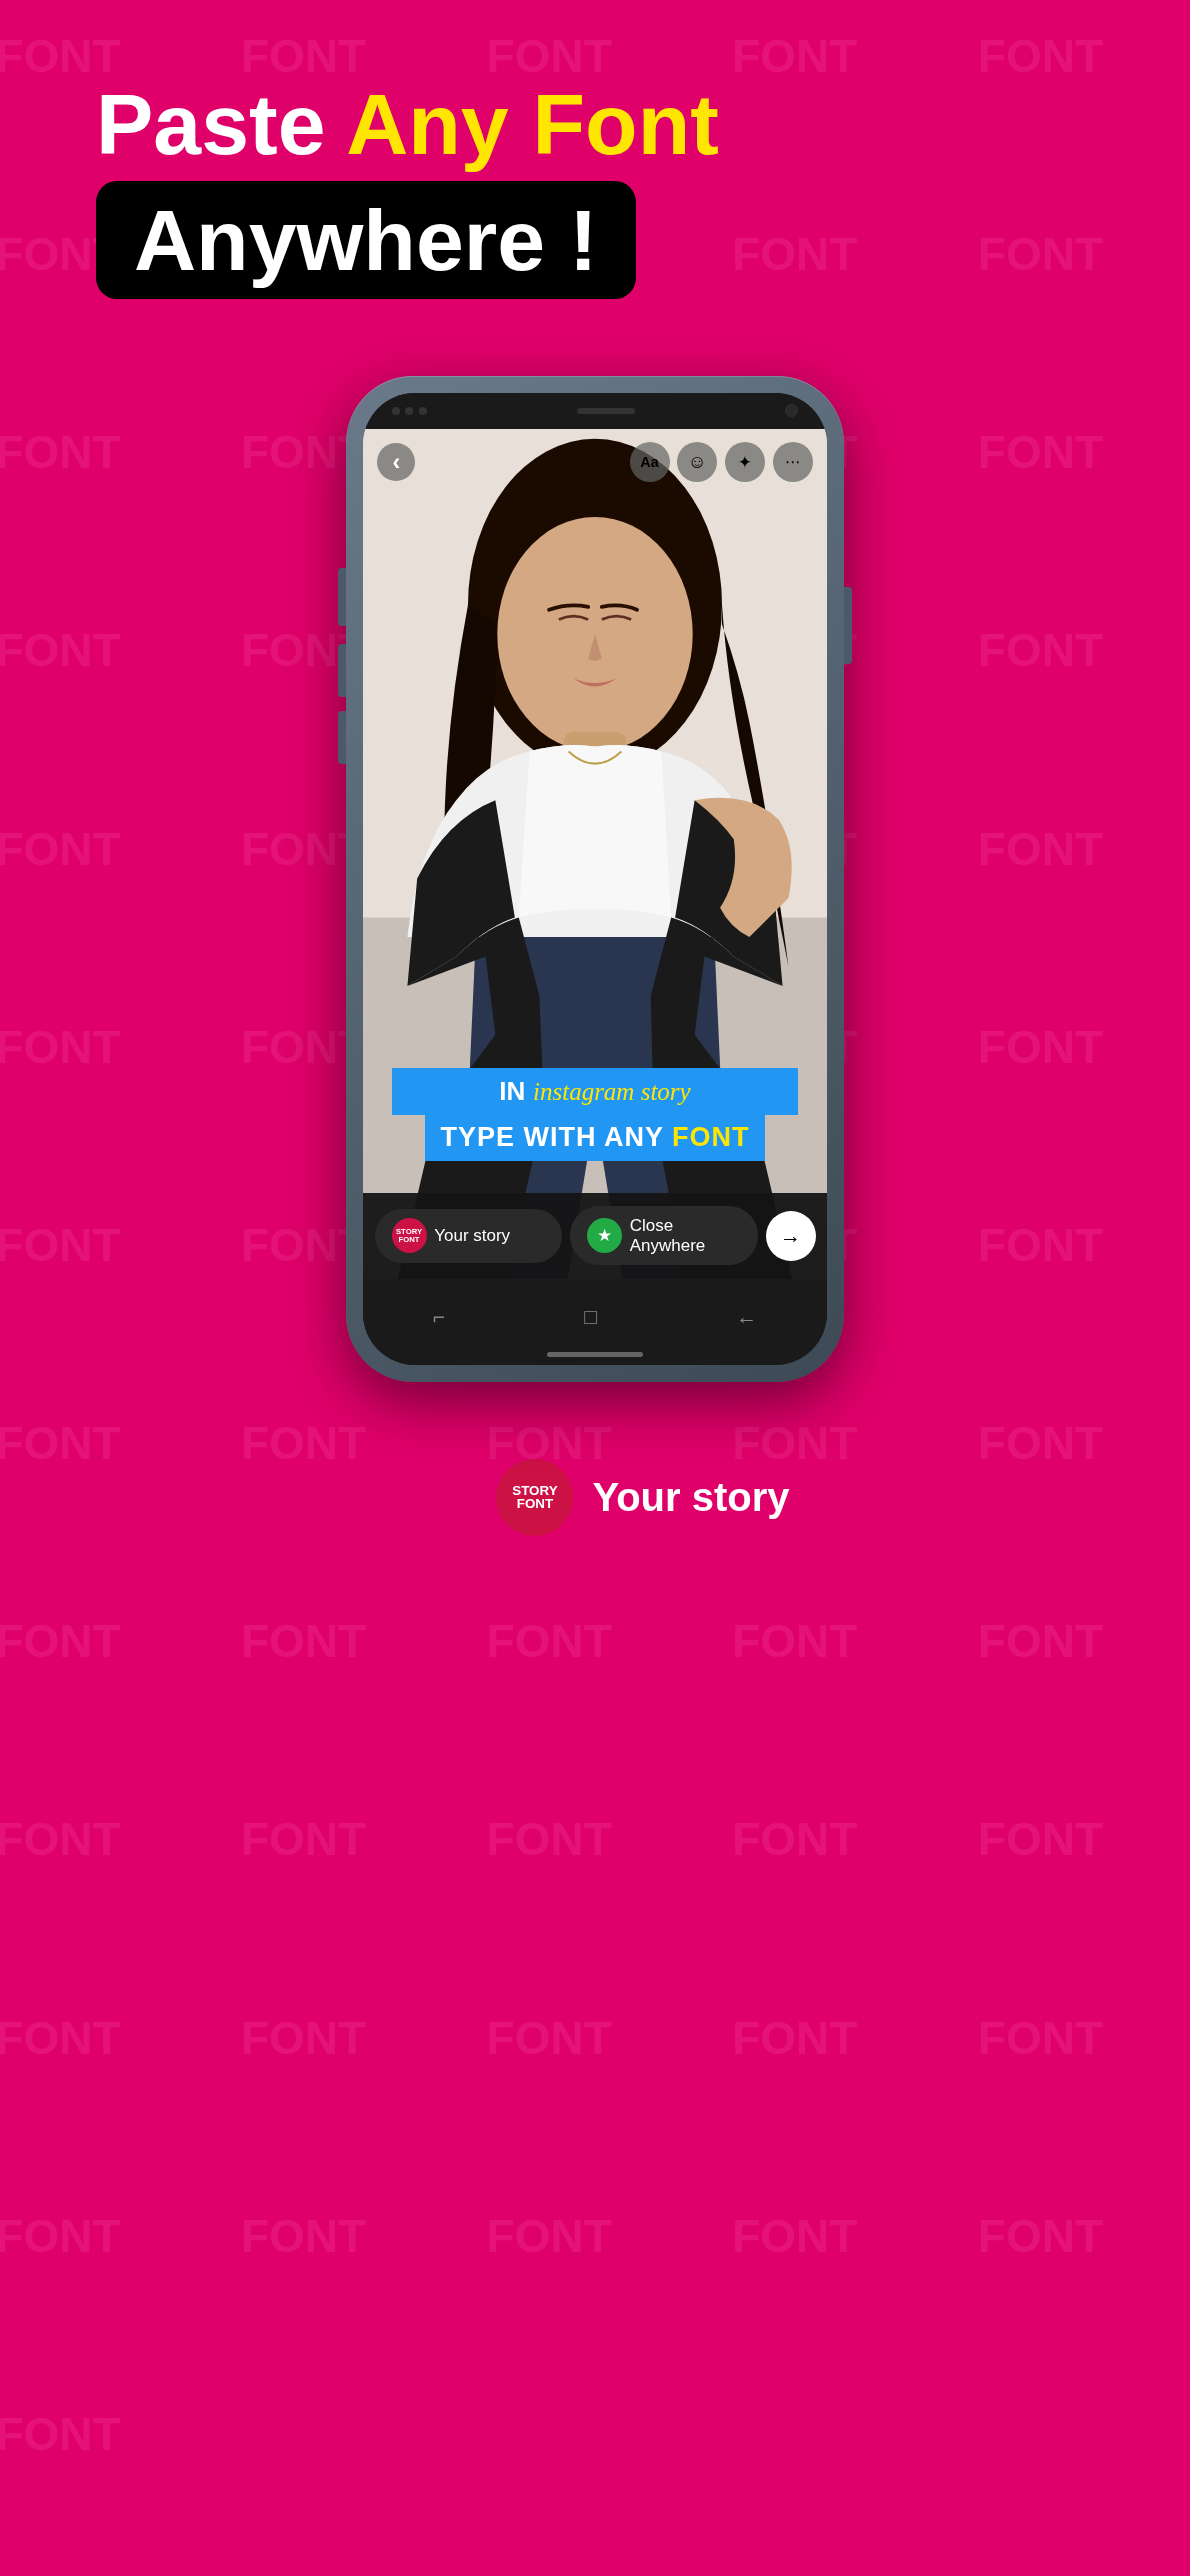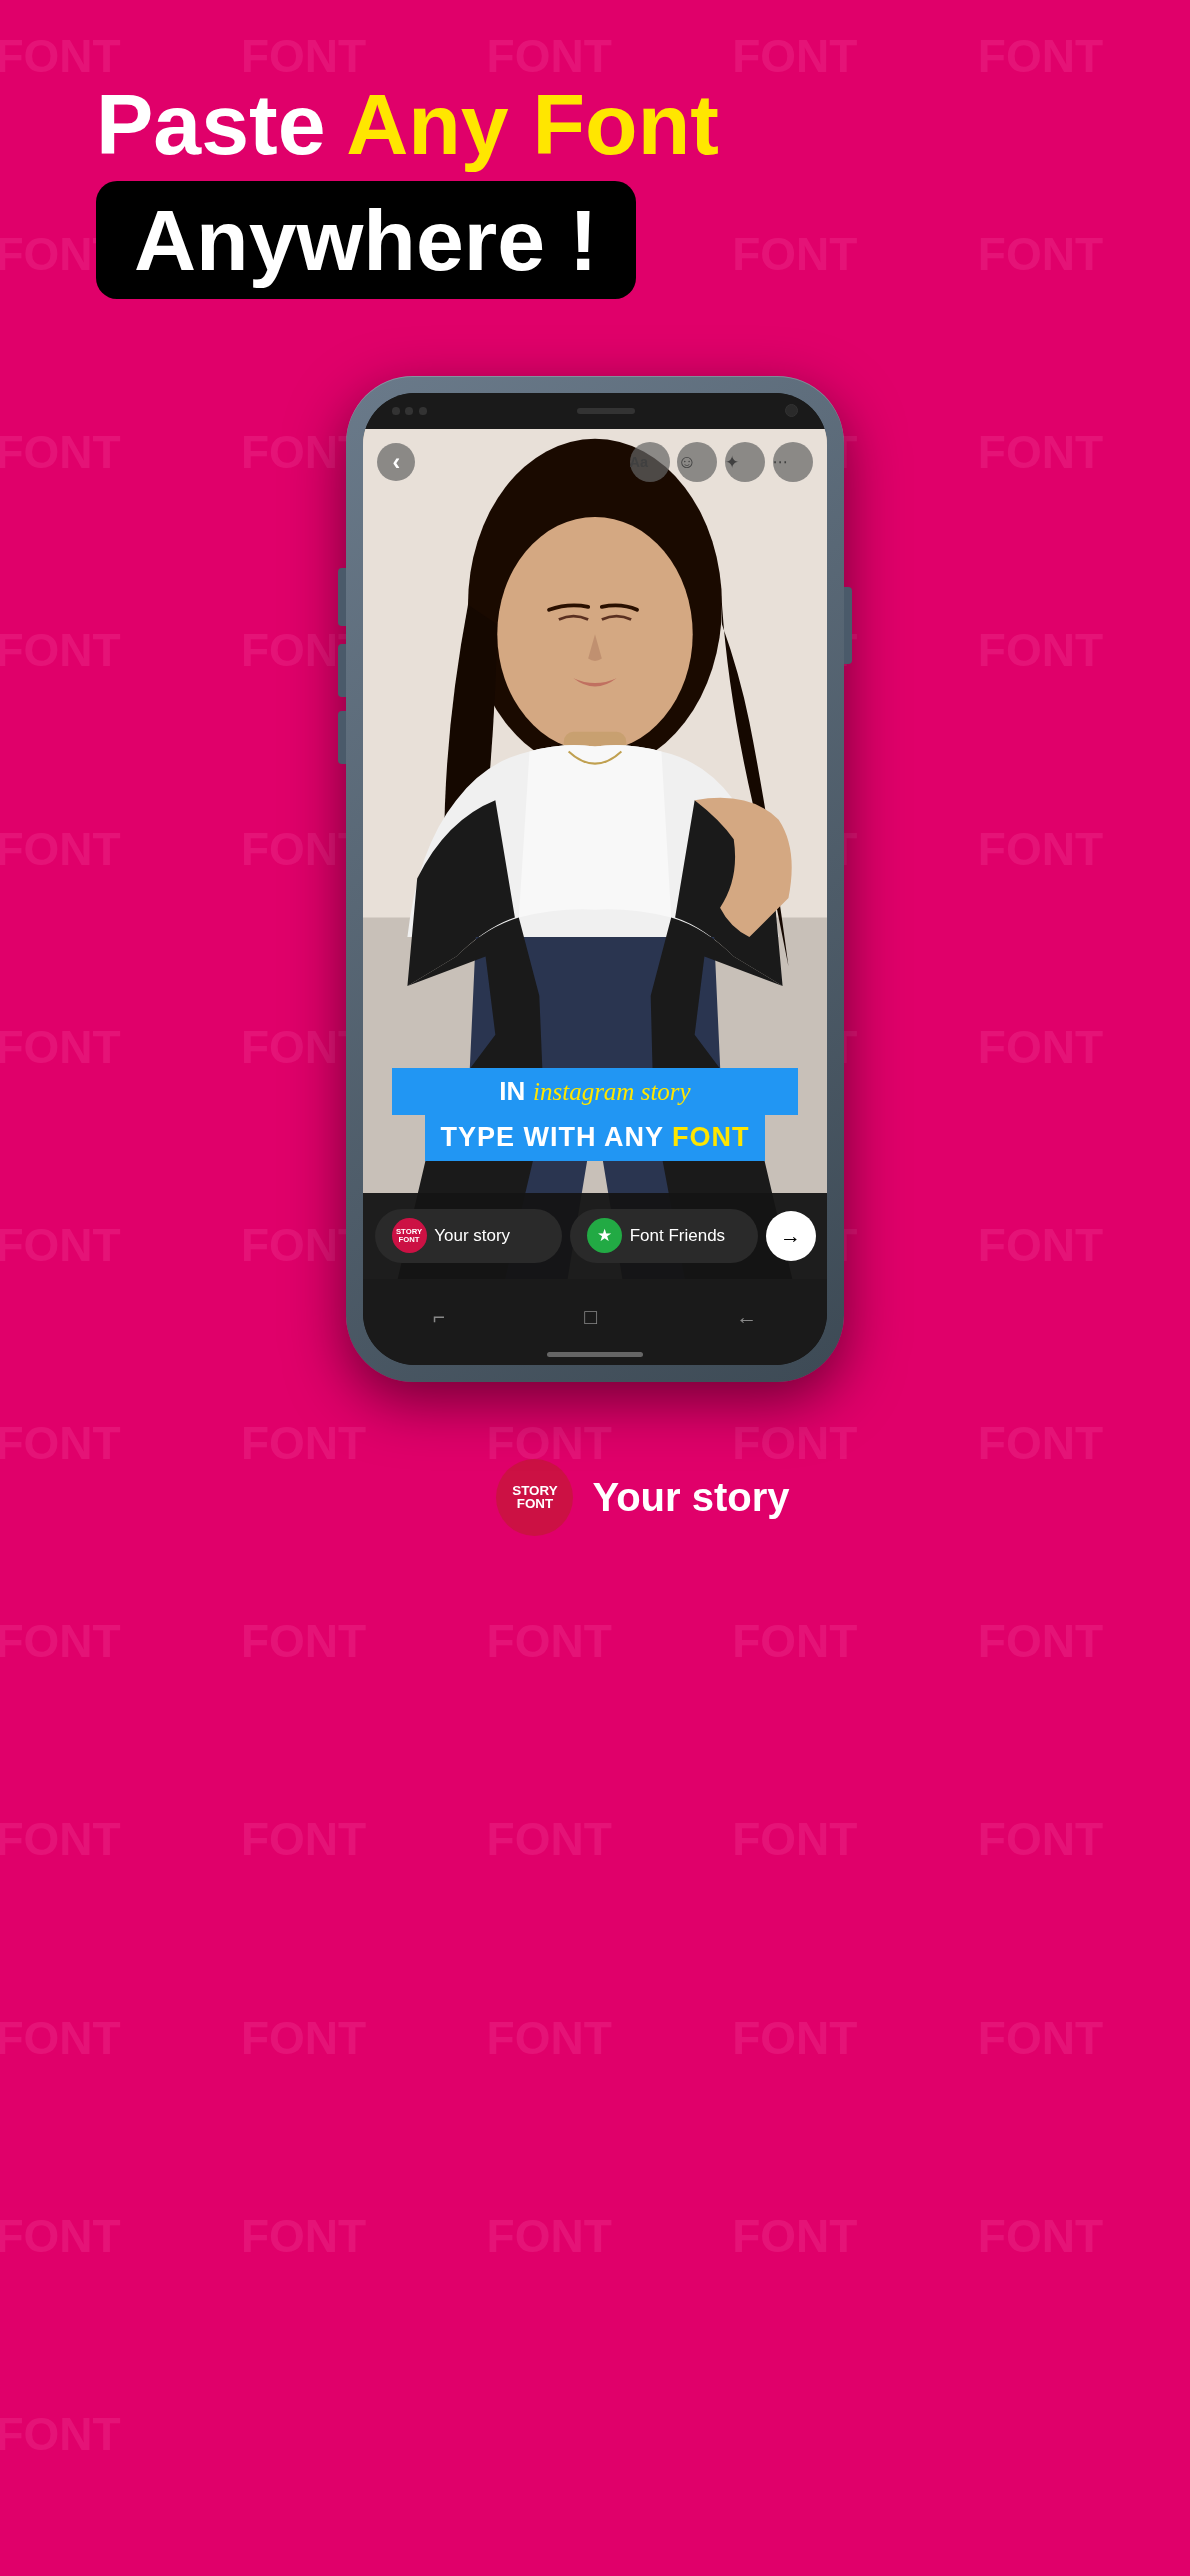--- a/index.html
+++ b/index.html
@@ -210,21 +210,22 @@
       gap: 7.7px;
     }
 
     .toolbar-btn {
       width: 40px;
       height: 40px;
       background: rgba(100,100,100,0.7);
       border-radius: 50%;
       display: flex;
       align-items: center;
-      color: #404040;
+      justify-content: center;
+      color: #000000;
       font-size: 17px;
     }
 
     
     .story-overlay-text {
       position: absolute;
       bottom: 115px;
       left: 0;
       right: 0;
       text-align: center;
@@ -534,21 +535,21 @@
               <div class="story-btn-icon story-font-icon" style="width:35px;height:35px;border-radius:50%;background:#cc1144;display:flex;flex-direction:column;align-items:center;justify-content:center;">
                 <span style="color:white;font-size:7.7px;font-weight:900;line-height:1;">STORY</span>
                 <span style="color:white;font-size:7.7px;font-weight:900;line-height:1;">FONT</span>
               </div>
               <span class="story-btn-label">Your story</span>
             </div>
             <div class="story-btn">
               <div class="story-btn-icon close-friends-icon" style="width:35px;height:35px;border-radius:50%;background:#22aa44;display:flex;align-items:center;justify-content:center;">
                 <span style="color:white;font-size:17px;">★</span>
               </div>
-              <span class="story-btn-label">Font Friends</span>
+              <span class="story-btn-label">Close Anywhere</span>
             </div>
             <div class="story-share-btn">
               <span style="font-size:21px;font-weight:bold;color:#000;">→</span>
             </div>
           </div>
         </div>
 
         <div class="phone-bottom-nav">
           <span class="nav-icon" style="font-size:21px;color:#888;">⌐</span>
           <span class="nav-icon" style="font-size:21px;color:#888;">□</span>

